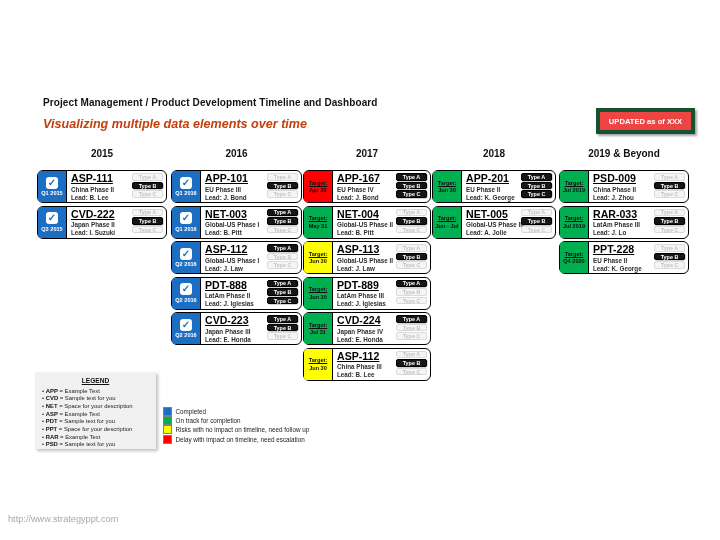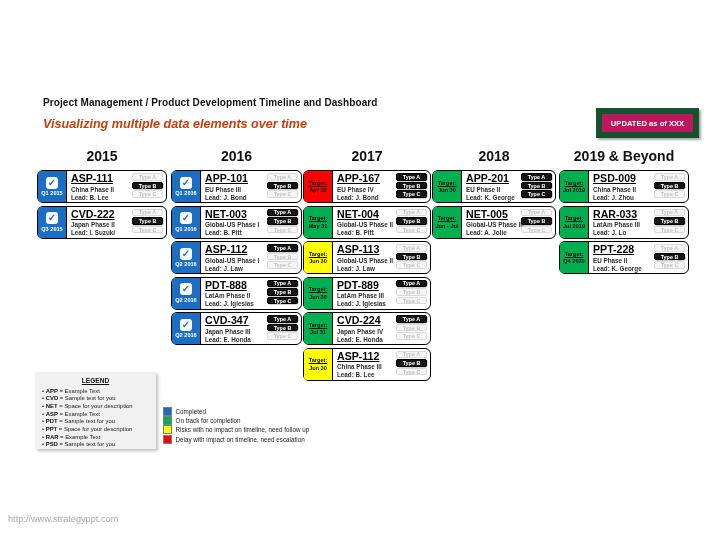--- a/index.html
+++ b/index.html
@@ -11,28 +11,28 @@
   .title {
     position:absolute; left:43px; top:97px;
     font-size:10px; font-weight:bold; color:#121212; letter-spacing:0.1px;
   }
   .subtitle {
     position:absolute; left:43px; top:117px;
     font-size:12.6px; font-weight:bold; font-style:italic; color:#c2410c;
   }
   .updated-badge {
     position:absolute; left:596px; top:108px; width:91px; height:18px;
-    background:#be185d; border:6px solid #14532d;
+    background:#ef4444; border:4px solid #14532d;
     box-shadow:1.5px 1.5px 2px rgba(0,0,0,0.35);
     display:flex; align-items:center; justify-content:center;
     color:#ffffff; font-size:7.6px; font-weight:bold;
   }
   .timeline { position:absolute; left:37px; top:148px; width:652px; height:240px; }
   .col { position:absolute; top:0; }
-  .col-header { height:22px; text-align:center; font-size:14px; font-weight:bold; color:#111; }
+  .col-header { height:22px; text-align:center; font-size:10px; font-weight:bold; color:#111; }
   .card {
     position:relative; height:33px; margin-bottom:2.5px;
     background:#ffffff; border:1.8px solid #000; border-radius:6px;
     box-sizing:border-box;
   }
   .card-left {
     position:absolute; left:0; top:0; bottom:0; width:29px;
     border-radius:3.5px 0 0 3.5px; border-right:1.8px solid #000;
     display:flex; flex-direction:column; align-items:center; justify-content:center; gap:1.5px;
     box-sizing:border-box;
@@ -168,21 +168,21 @@
           <div class="badge on">Type A</div>
           <div class="badge on">Type B</div>
           <div class="badge on">Type C</div>
         </div>
       </div>
       <div class="card">
         <div class="card-left st-completed">
           <div class="checkbox-icon">✓</div>
           <div class="quarter-label">Q2 2016</div>
         </div>
-        <div class="card-code">CVD-347</div>
+        <div class="card-code">CVD-223</div>
         <div class="card-phase">Japan Phase III</div>
         <div class="card-lead">Lead: E. Honda</div>
         <div class="badges">
           <div class="badge on">Type A</div>
           <div class="badge on">Type B</div>
           <div class="badge off">Type C</div>
         </div>
       </div>
     </div>
     <div class="col" style="left: 266px; width: 128px;">

